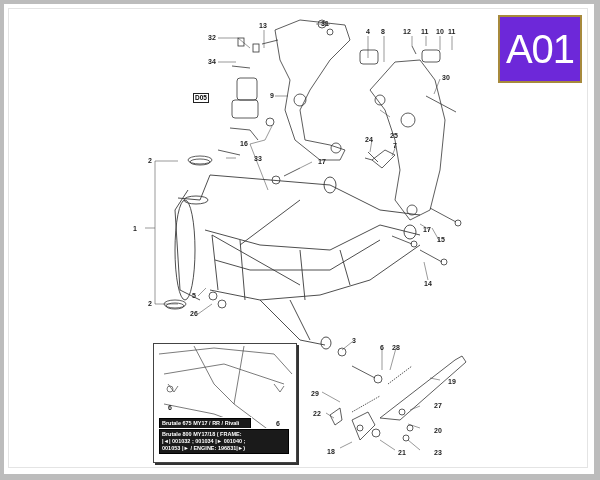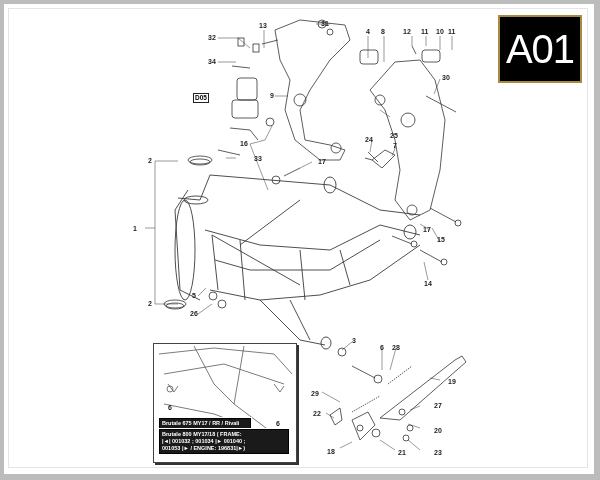--- a/index.html
+++ b/index.html
@@ -13,21 +13,21 @@
     border-top: 4px solid #bcbcbc; border-left: 4px solid #bcbcbc;
     border-right: 6px solid #bcbcbc; border-bottom: 6px solid #bcbcbc;
   }
   .inner-line {
     position: absolute; left: 4px; top: 4px; right: 6px; bottom: 6px;
     border: 1px solid #e4e4e4; box-sizing: border-box;
   }
   svg.drawing { position: absolute; left: 0; top: 0; }
   .badge {
     position: absolute; left: 498px; top: 15px; width: 84px; height: 68px;
-    background: #000000; border: 2px solid #a78a3c; box-sizing: border-box;
+    background: #6d28d9; border: 2px solid #a78a3c; box-sizing: border-box;
     color: #ffffff; font-size: 40px; line-height: 64px; text-align: center;
     letter-spacing: -1px;
   }
   .callout {
     position: absolute; font-size: 7px; font-weight: bold; color: #222;
     line-height: 8px;
   }
   .inset {
     position: absolute; left: 153px; top: 343px; width: 142px; height: 118px;
     border: 1px solid #444; box-shadow: 2px 2px 0 #333; background: #fff;

